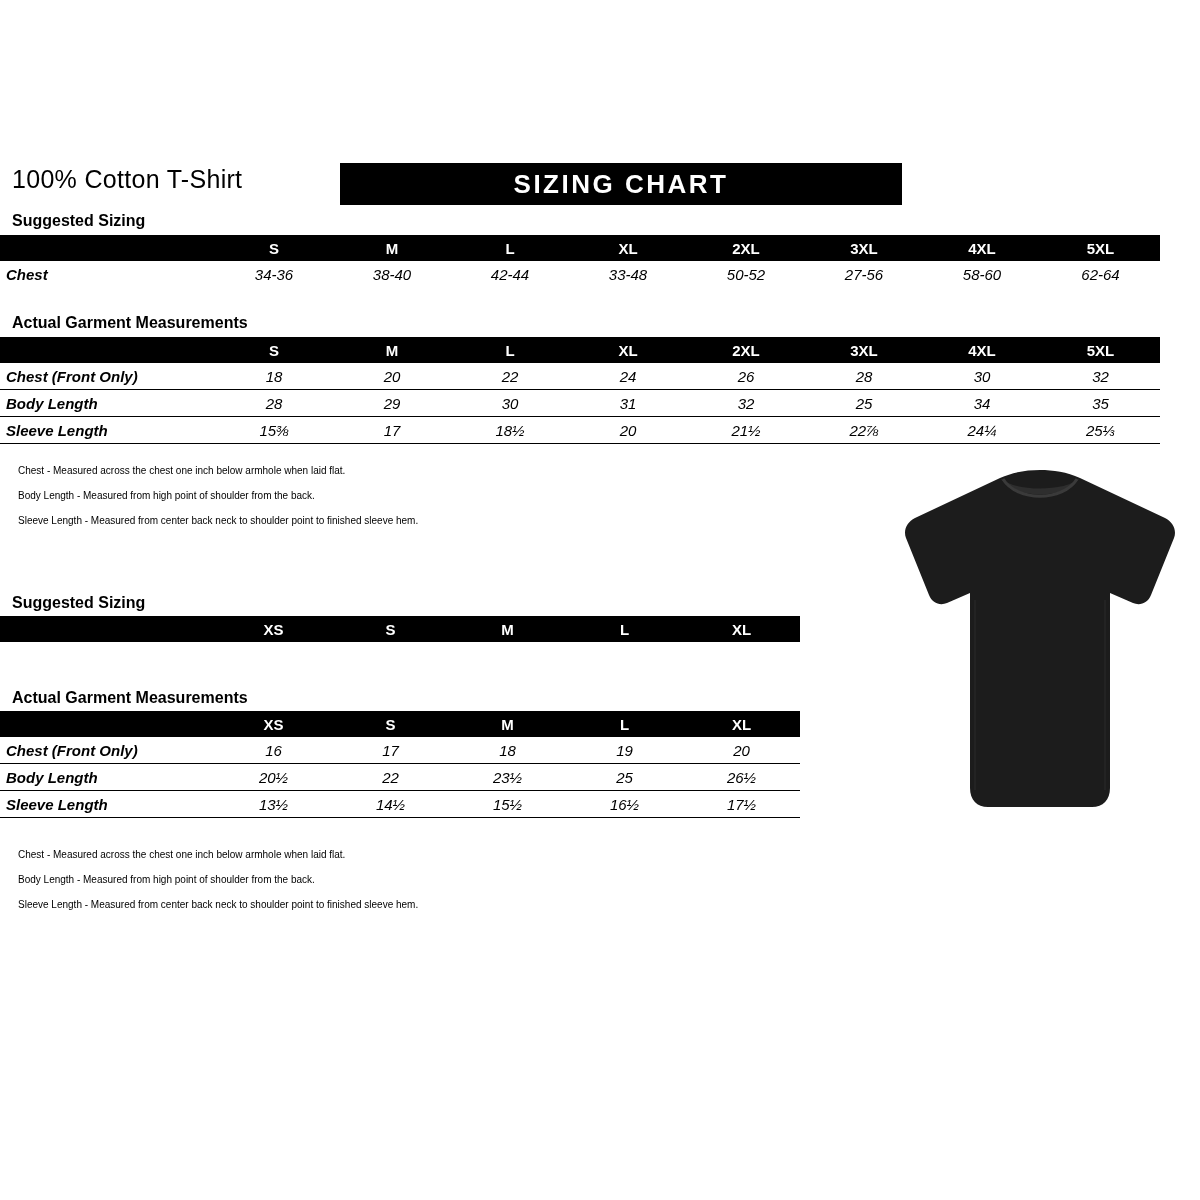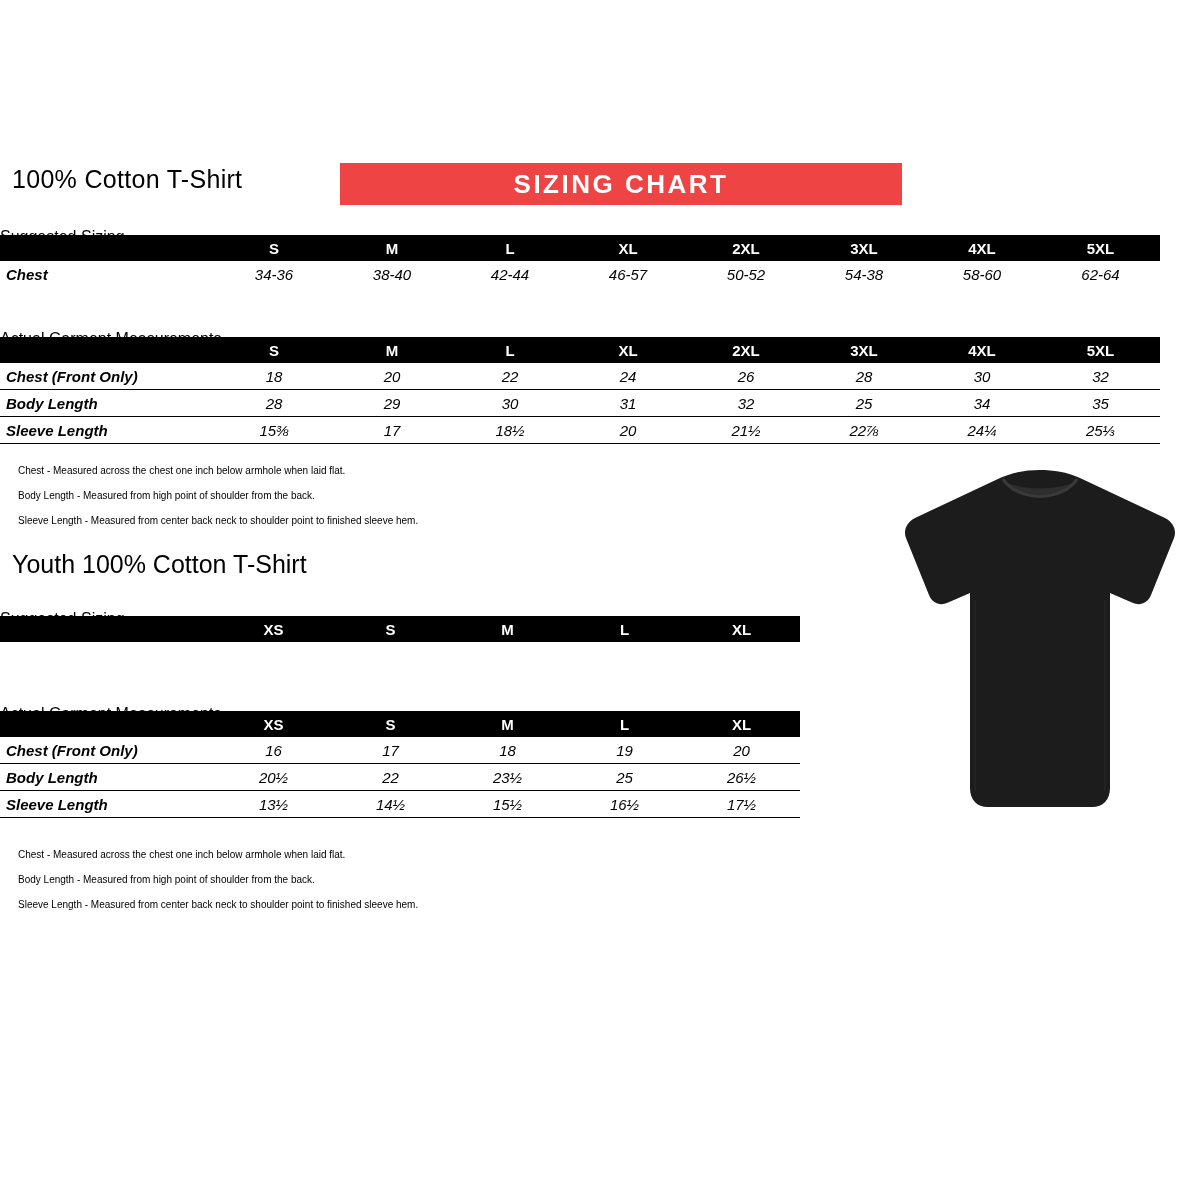--- a/index.html
+++ b/index.html
@@ -32,42 +32,41 @@
     font-weight: 400;
     letter-spacing: 0.3px;
     white-space: nowrap;
   }
   .sizing-chart-banner {
     position: absolute;
     left: 340px;
     top: 163px;
     width: 562px;
     height: 42px;
-    background: #ef4444;
+    background: #000000;
   }
   .sizing-chart-banner span {
     position: absolute;
     left: 0;
     top: 0;
     width: 100%;
     text-align: center;
     line-height: 42px;
     color: #ffffff;
     font-size: 26px;
     font-weight: 700;
     letter-spacing: 2.5px;
   }
 
   .label-line {
     position: absolute;
-    left: 0;
+    left: 12px;
     font-size: 16px;
-    font-weight: 400;
+    font-weight: 700;
     white-space: nowrap;
-    margin-top: 16px;
   }
 
   
   table.sz {
     position: absolute;
     border-collapse: collapse;
     table-layout: fixed;
     font-size: 15px;
   }
   table.sz tr.head {
@@ -173,23 +172,23 @@
       <td>2XL</td>
       <td>3XL</td>
       <td>4XL</td>
       <td>5XL</td>
     </tr>
     <tr class="body nolines">
       <td class="rowlabel">Chest</td>
       <td>34-36</td>
       <td>38-40</td>
       <td>42-44</td>
-      <td>46-57</td>
+      <td>33-48</td>
       <td>50-52</td>
-      <td>54-38</td>
+      <td>27-56</td>
       <td>58-60</td>
       <td>62-64</td>
     </tr>
   </tbody>
     </table>
 
   <div class="label-line" style="top:314px;">Actual Garment Measurements</div>
 
   <table class="sz" id="adult-actual">
     <colgroup>
@@ -250,21 +249,20 @@
     </tr>
   </tbody>
     </table>
 
   <div class="notes" id="adult-notes">
     <div>Chest - Measured across the chest one inch below armhole when laid flat.</div>
     <div>Body Length - Measured from high point of shoulder from the back.</div>
     <div>Sleeve Length - Measured from center back neck to shoulder point to finished sleeve hem.</div>
   </div>
 
-  <div class="youth-title">Youth 100% Cotton T-Shirt</div>
 
   <div class="label-line" style="top:594px;">Suggested Sizing</div>
 
   <table class="sz" id="youth-suggested">
     <colgroup>
       <col style="width:215px">
         <col style="width:117px">
         <col style="width:117px">
         <col style="width:117px">
         <col style="width:117px">

